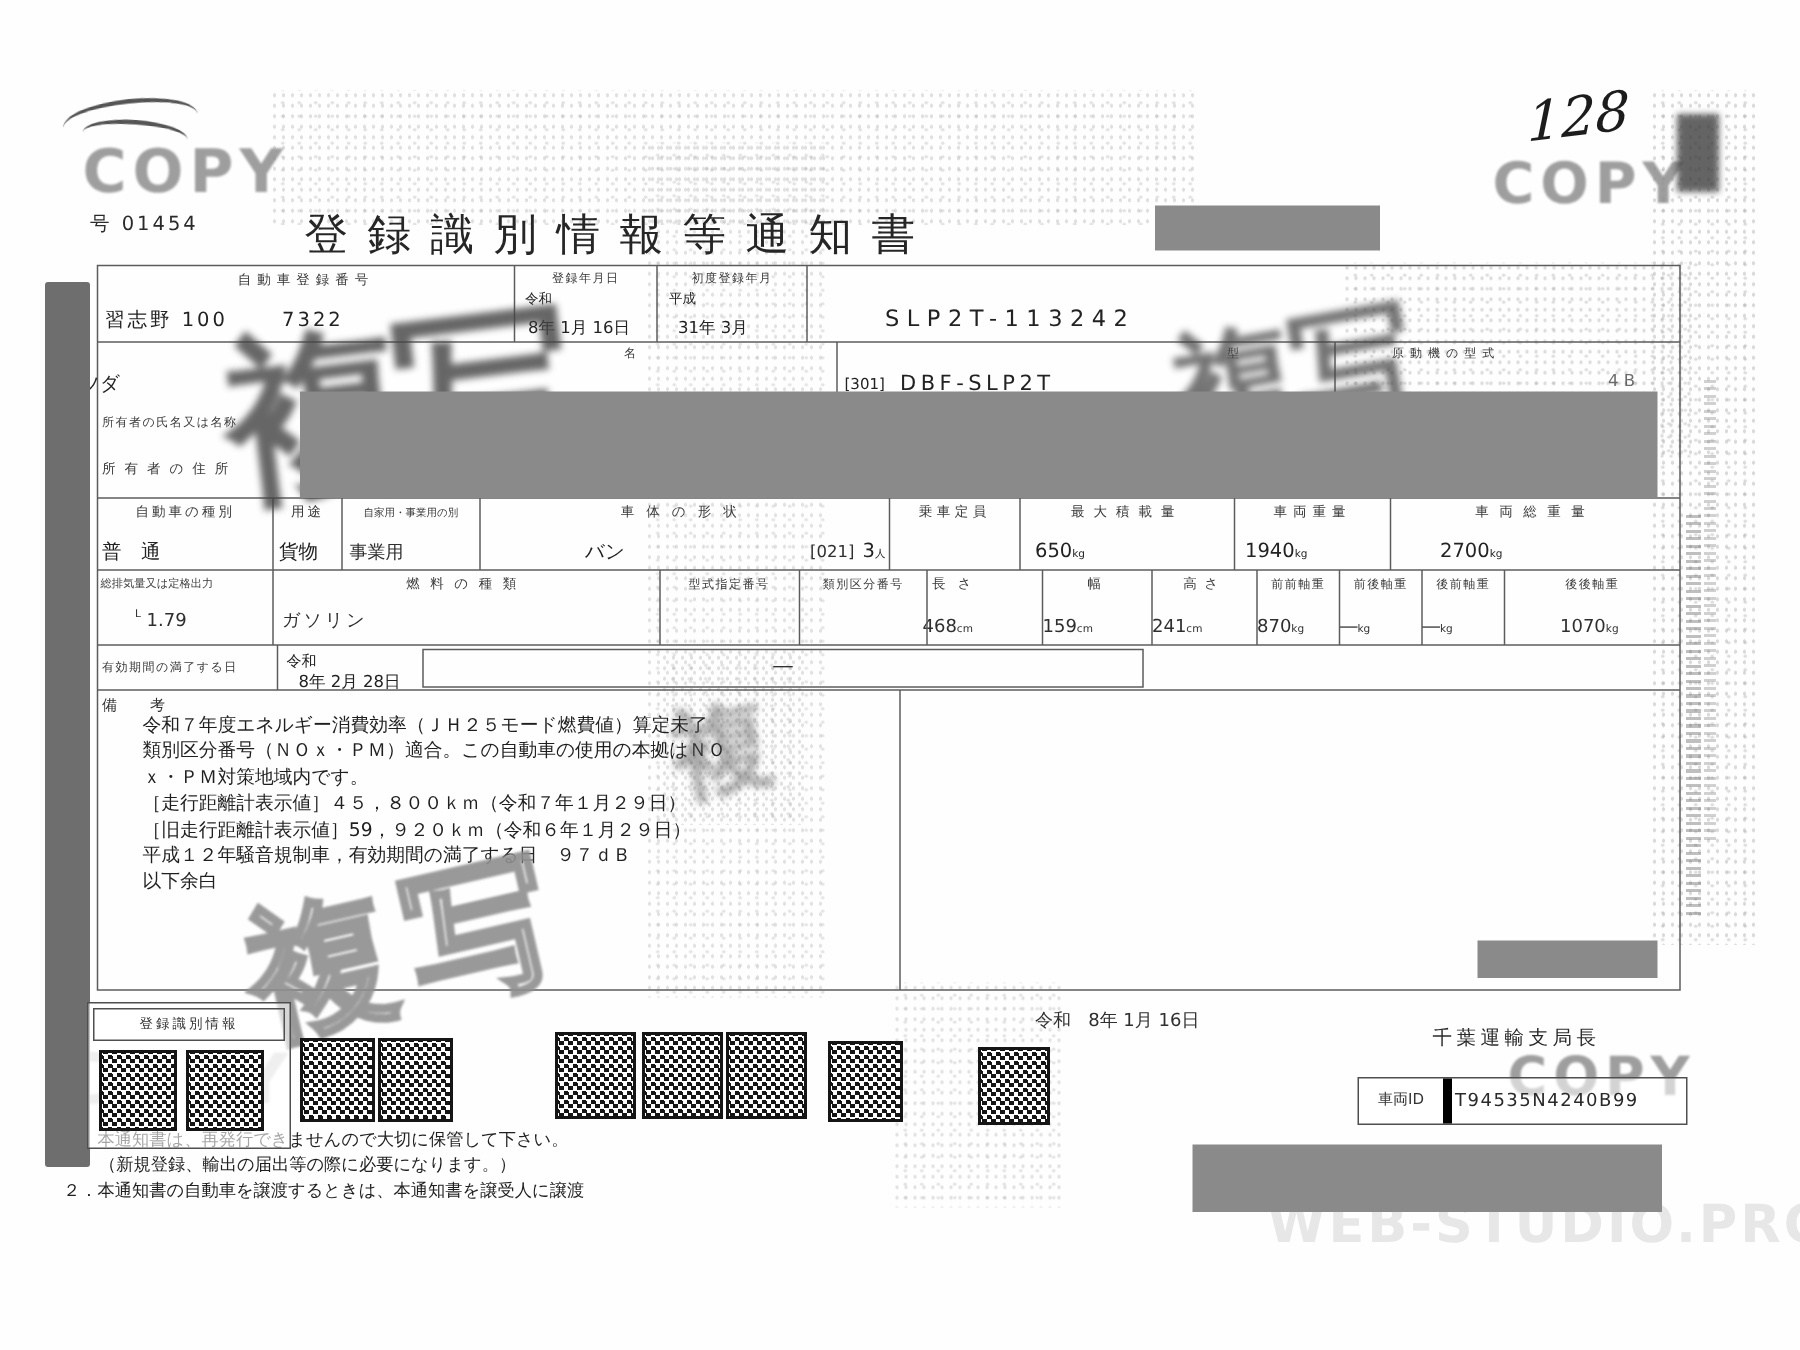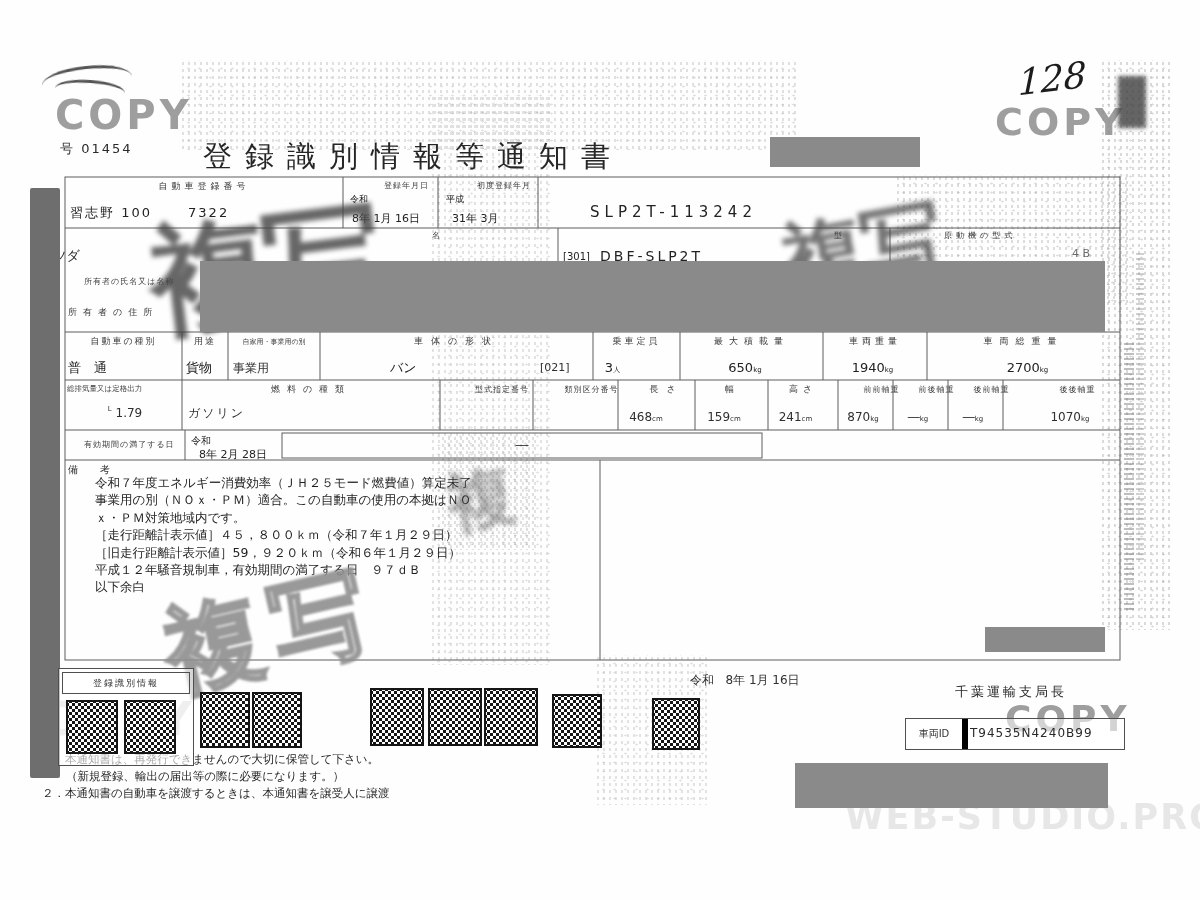--- a/index.html
+++ b/index.html
@@ -8,28 +8,28 @@
   .abs{position:absolute;white-space:nowrap;}
   
   .noise{position:absolute;background-image:
       radial-gradient(rgba(110,110,110,.38) 1px, transparent 1.3px),
       radial-gradient(rgba(80,80,80,.30) 1px, transparent 1.5px);
       background-size:6px 7px,11px 9px;background-position:0 0,3px 4px;pointer-events:none;}
   .stripe{position:absolute;background:repeating-linear-gradient(0deg,rgba(90,90,90,.55) 0 2px,transparent 2px 5px);
       filter:blur(.4px);}
   
   .hdr{font-size:9px;color:#3a3a3a;letter-spacing:4px;}
-  .hdr-s{font-size:8px;color:#3a3a3a;letter-spacing:1px;padding-left:16px;}
+  .hdr-s{font-size:8px;color:#3a3a3a;letter-spacing:1px;}
   .val{font-size:13px;color:#222;}
   .u{font-size:7px;vertical-align:baseline;}
   .era{font-size:9px;color:#222;}
   .dateval{font-size:11px;color:#222;}
   .rem{font-size:12.5px;line-height:17.4px;color:#1f1f1f;}
   .note{font-size:11.5px;color:#1f1f1f;}
-  .right{text-align:center;}
+  .right{text-align:left;}
   .center{text-align:center;}
   
   .copy{font-weight:bold;font-size:40px;letter-spacing:4px;color:#8e8e8e;filter:blur(.6px);opacity:.85;}
   .copy-light{font-weight:bold;font-size:46px;letter-spacing:4px;color:rgba(150,150,150,.38);filter:blur(.7px);}
   .fukusha-dark{font-weight:bold;color:#454545;filter:blur(2.4px);opacity:.82;}
   .fukusha-outline{font-weight:bold;color:transparent;-webkit-text-stroke:3px #8f8f8f;filter:blur(.8px);opacity:.9;}
   .redact{position:absolute;background:#8a8a8a;z-index:5;}
   .leftbar{position:absolute;background:#6e6e6e;z-index:6;border-radius:2px;}
   .qr{position:absolute;background:repeating-conic-gradient(#151515 0% 25%,#fdfdfd 0% 50%);
       background-size:6px 6px;box-shadow:inset 0 0 0 2px #151515;z-index:7;}
@@ -149,21 +149,21 @@
     <span>1940</span><span class="u">kg</span>
   </div>
   <div class="abs val right" style="left:960px;top:360px;width:135px">
     <span>2700</span><span class="u">kg</span>
   </div>
 
   <div class="abs" style="left:67px;top:384px;font-size:7.5px;color:#3a3a3a">総排気量又は定格出力</div>
   <div class="abs hdr center" style="left:182px;top:383px;width:258px;letter-spacing:7px">燃料の種類</div>
   <div class="abs hdr-s center" style="left:440px;top:384px;width:92px">型式指定番号</div>
   <div class="abs hdr-s center" style="left:533px;top:384px;width:85px">類別区分番号</div>
-  <div class="abs hdr center" style="left:628px;top:383px;width:77px;letter-spacing:8px">長さ</div>
+  <div class="abs hdr center" style="left:600px;top:383px;width:77px;letter-spacing:8px">長さ</div>
   <div class="abs hdr center" style="left:695px;top:383px;width:73px">幅</div>
   <div class="abs hdr center" style="left:768px;top:383px;width:70px;letter-spacing:5px">高さ</div>
   <div class="abs hdr-s center" style="left:838px;top:384px;width:55px">前前軸重</div>
   <div class="abs hdr-s center" style="left:893px;top:384px;width:55px">前後軸重</div>
   <div class="abs hdr-s center" style="left:948px;top:384px;width:55px">後前軸重</div>
   <div class="abs hdr-s center" style="left:1003px;top:384px;width:117px">後後軸重</div>
 
   <div class="abs right" style="left:90px;top:406px;width:70px;font-size:12px">
     <span class="u" style="position:relative;top:-6px">L</span>
     <span>1.79</span>
@@ -192,21 +192,21 @@
   </div>
 
   <div class="abs hdr-s" style="left:68px;top:439px">有効期間の満了する日</div>
   <div class="abs era" style="left:191px;top:434px;font-size:10px">令和</div>
   <div class="abs dateval" style="left:199px;top:447px">8年 2月 28日</div>
   <div class="abs center" style="left:282px;top:437px;width:480px;font-size:13px">―</div>
 
   <div class="abs" style="left:68px;top:463px;font-size:10px;letter-spacing:6px;color:#333">備　考</div>
   <div class="abs rem" style="left:95px;top:474px">
     <div>令和７年度エネルギー消費効率（ＪＨ２５モード燃費値）算定未了</div>
-    <div>事業用の別（ＮＯｘ・ＰＭ）適合。この自動車の使用の本拠はＮＯ</div>
+    <div>類別区分番号（ＮＯｘ・ＰＭ）適合。この自動車の使用の本拠はＮＯ</div>
     <div>ｘ・ＰＭ対策地域内です。</div>
     <div>［走行距離計表示値］４５，８００ｋｍ（令和７年１月２９日）</div>
     <div>［旧走行距離計表示値］59，９２０ｋｍ（令和６年１月２９日）</div>
     <div>平成１２年騒音規制車，有効期間の満了する日　９７ｄＢ</div>
     <div>以下余白</div>
   </div>
 
   <div class="abs fukusha-dark" style="left:150px;top:190px;font-size:120px;letter-spacing:-6px;transform:rotate(-7deg);z-index:4">複写</div>
   <div class="abs fukusha-dark" style="left:782px;top:196px;font-size:82px;letter-spacing:-2px;transform:rotate(-10deg);z-index:4;opacity:.75">複写</div>
   <div class="abs fukusha-dark" style="left:448px;top:455px;font-size:66px;transform:rotate(-12deg);opacity:.45;z-index:4">複</div>

